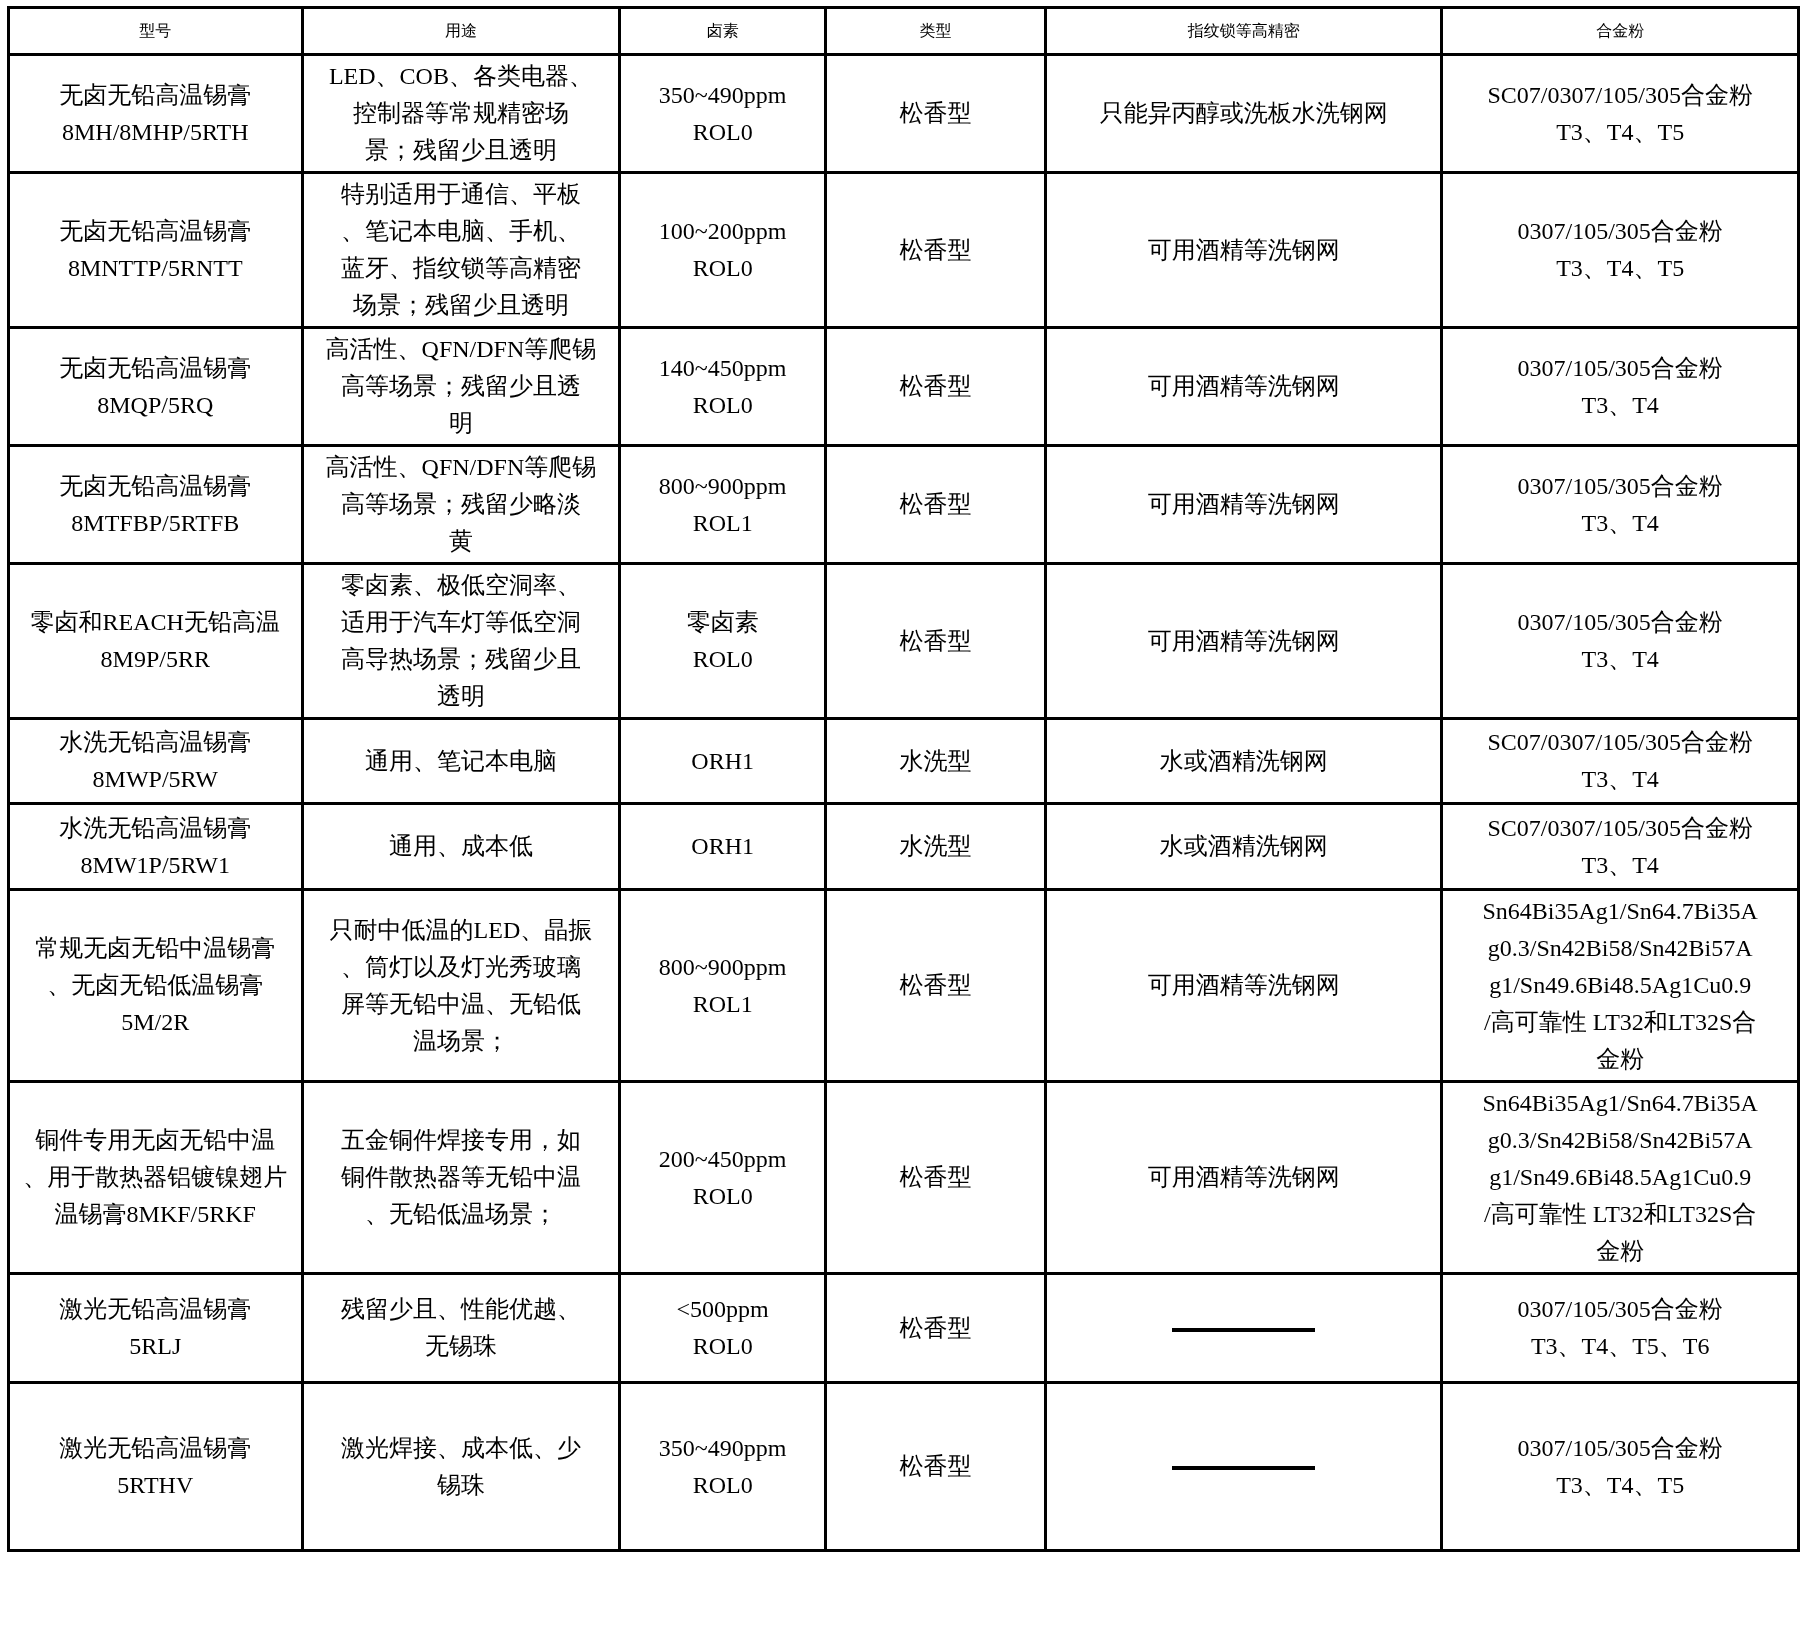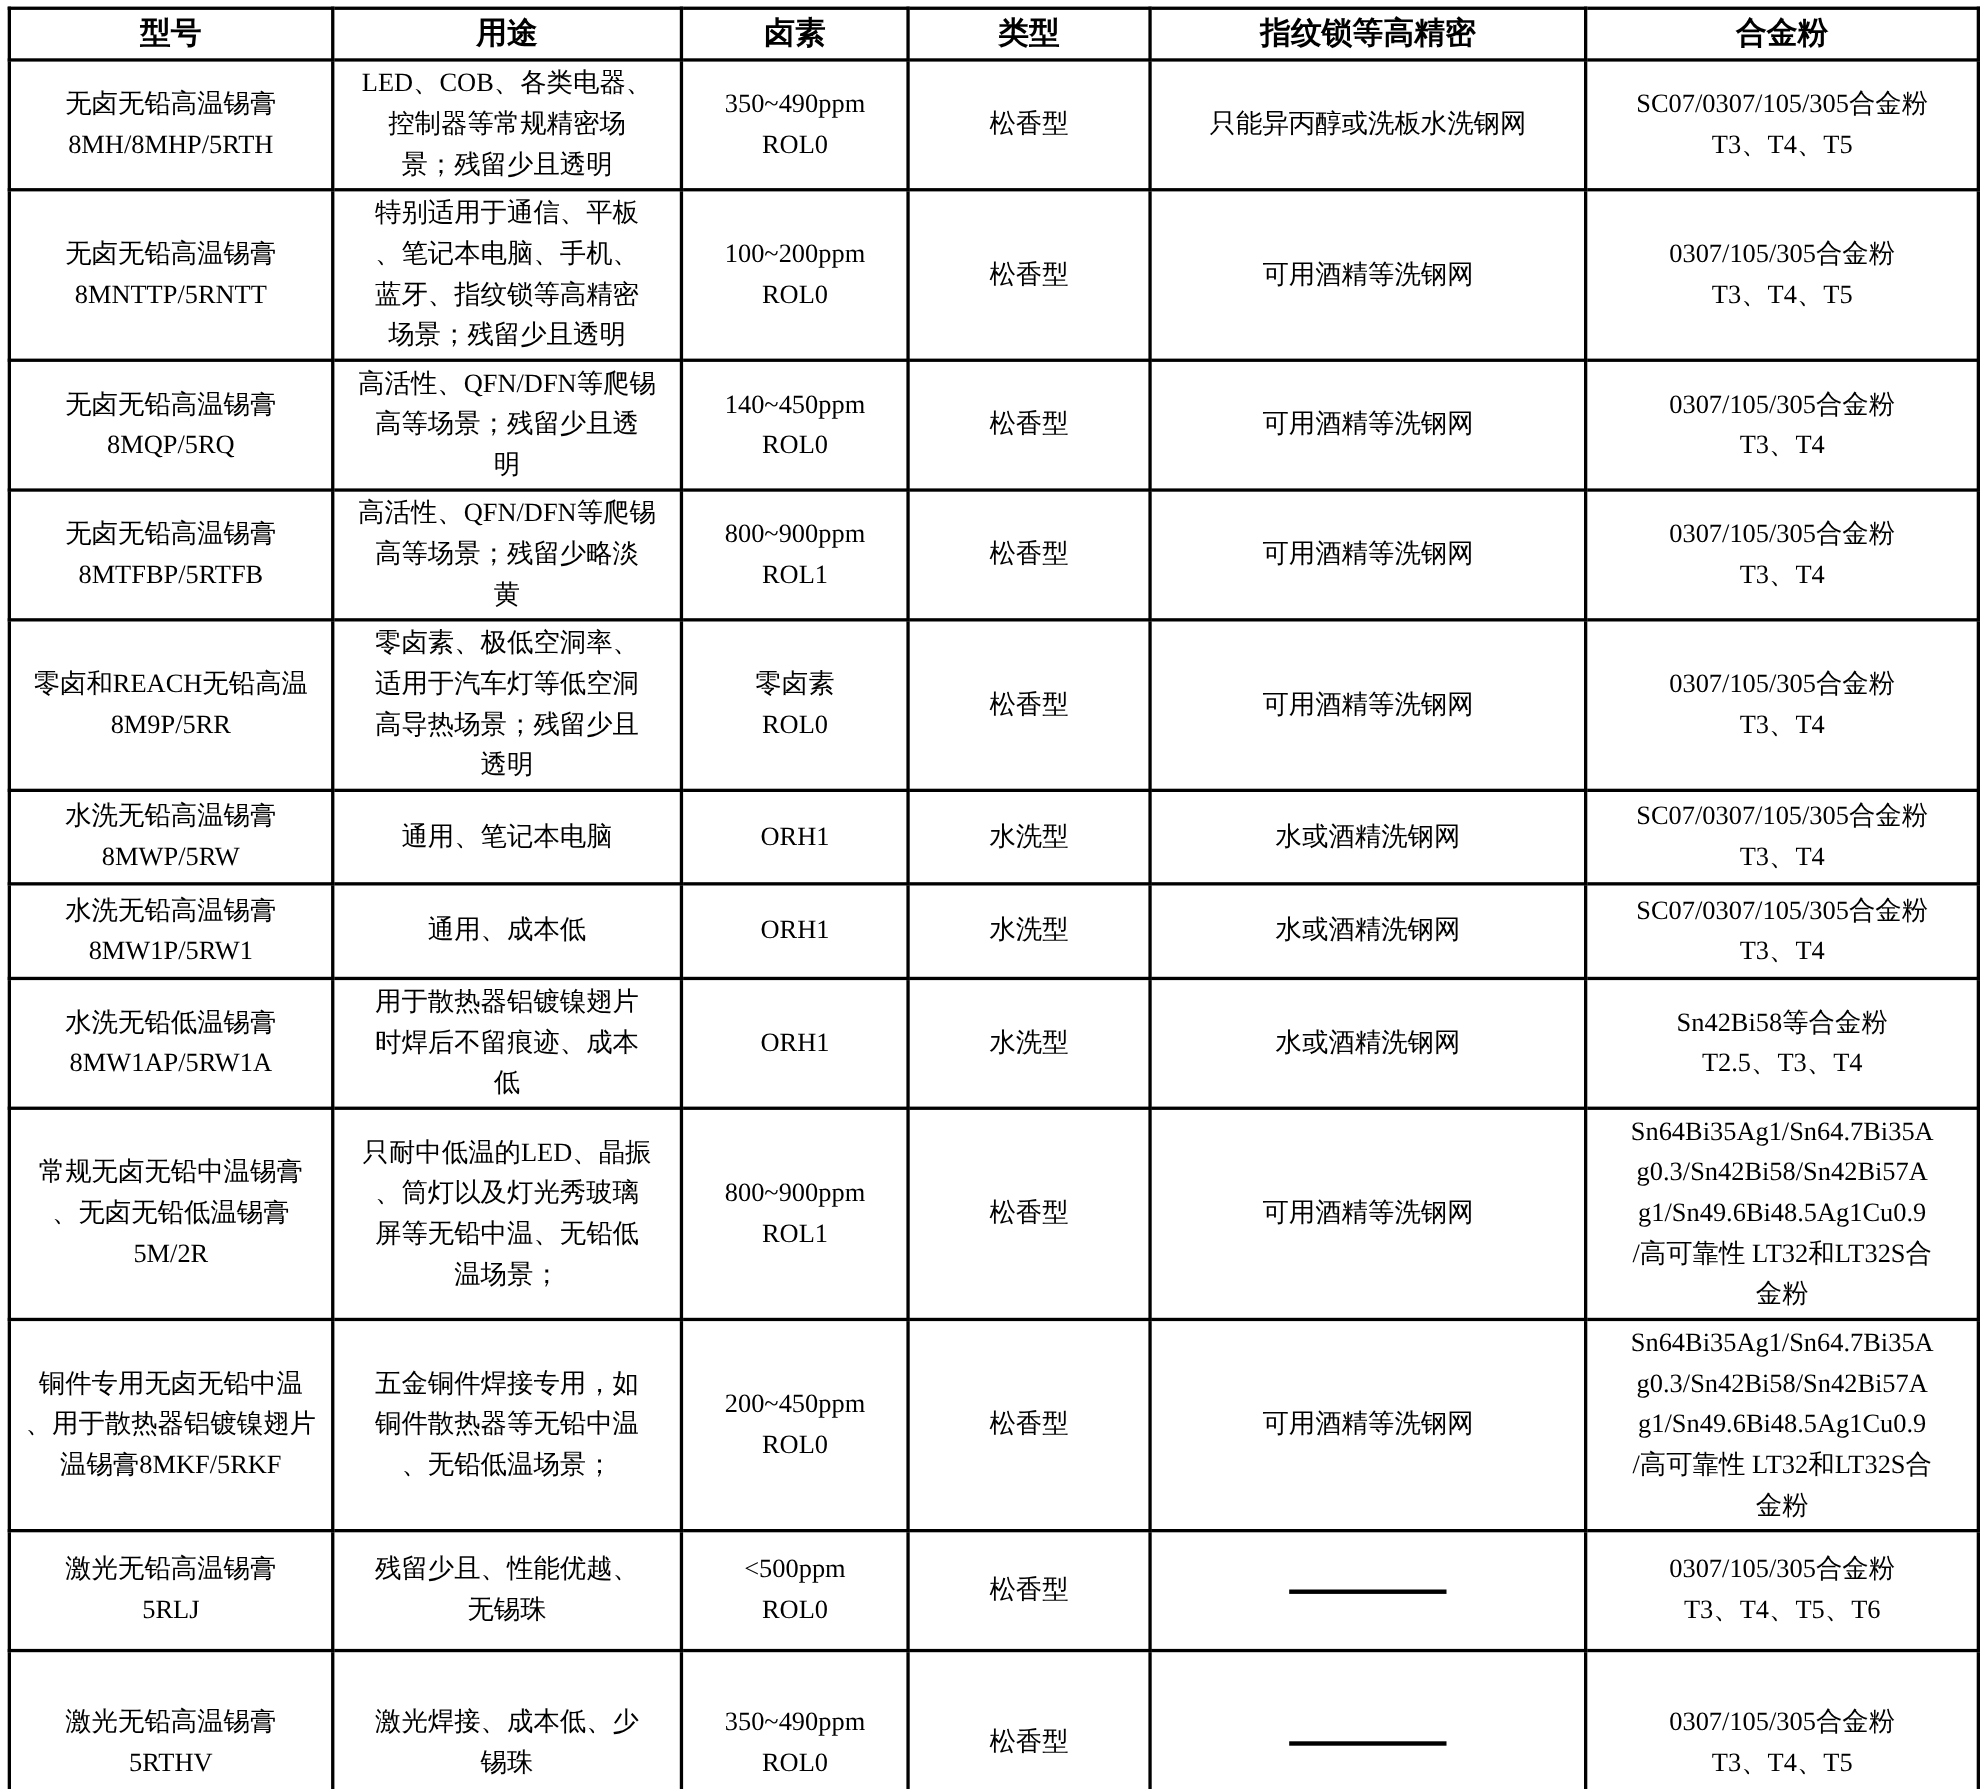--- a/index.html
+++ b/index.html
@@ -19,22 +19,22 @@
   }
   .spec-table th,
   .spec-table td {
     border: 3px solid #000000;
     text-align: center;
     vertical-align: middle;
     padding: 2px 4px;
     overflow: hidden;
   }
   .spec-table th {
-    font-size: 28px;
-    font-weight: bold;
+    font-size: 16px;
+    font-weight: normal;
     line-height: 30px;
     white-space: nowrap;
   }
   .spec-table td {
     font-size: 24px;
     line-height: 37px;
     white-space: pre-line;
   }
   .dash-line {
     display: inline-block;
@@ -147,32 +147,20 @@
     <tr style="height:86px">
       <td>水洗无铅高温锡膏
 8MW1P/5RW1</td>
       <td>通用、成本低</td>
       <td>ORH1</td>
       <td>水洗型</td>
       <td>水或酒精洗钢网</td>
       <td>SC07/0307/105/305合金粉
 T3、T4</td>
     </tr>
-    <tr style="height:110px">
-      <td>水洗无铅低温锡膏
-8MW1AP/5RW1A</td>
-      <td>用于散热器铝镀镍翅片
-时焊后不留痕迹、成本
-低</td>
-      <td>ORH1</td>
-      <td>水洗型</td>
-      <td>水或酒精洗钢网</td>
-      <td>Sn42Bi58等合金粉
-T2.5、T3、T4</td>
-    </tr>
     <tr style="height:185px">
       <td>常规无卤无铅中温锡膏
 、无卤无铅低温锡膏
 5M/2R</td>
       <td>只耐中低温的LED、晶振
 、筒灯以及灯光秀玻璃
 屏等无铅中温、无铅低
 温场景；</td>
       <td>800~900ppm
 ROL1</td>

